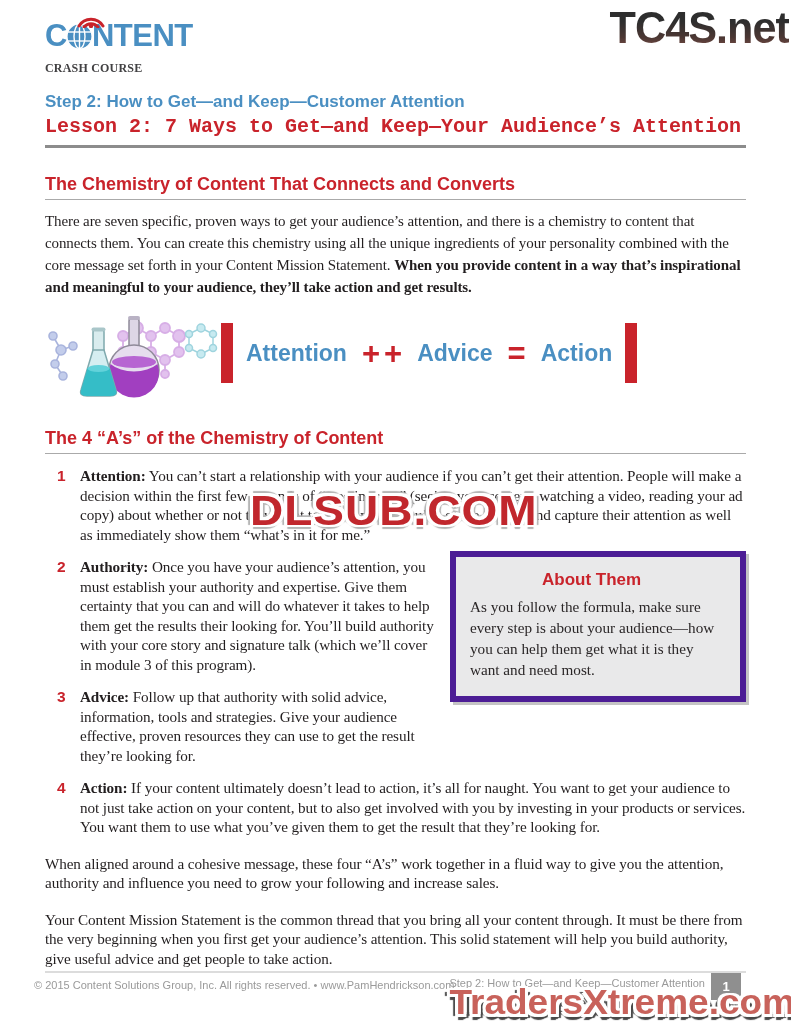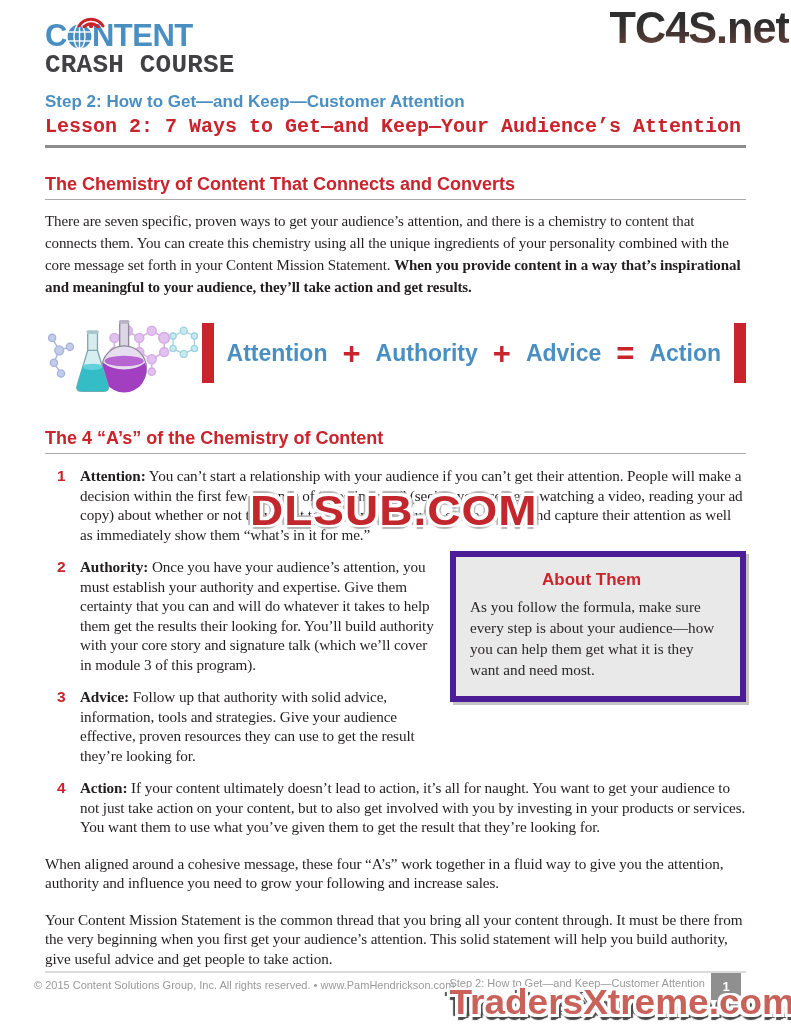--- a/index.html
+++ b/index.html
@@ -15,21 +15,21 @@
     width:791px;height:1024px;
     background:#ffffff;
     overflow:hidden;
     font-family:"Liberation Serif", serif;
     color:var(--ink);
   }
   
   .logo{position:absolute;top:20px;left:45px;line-height:1;}
   .logo-line1{font-family:"Liberation Sans",sans-serif;font-weight:bold;font-size:31px;color:var(--blue);letter-spacing:-0.5px;display:flex;align-items:center;}
   .logo-line1 .globe{margin:2px -1px 0 -1px;}
-  .logo-line2{font-family:Liberation Mono, monospace;font-weight:bold;font-size:26px;color:#414042;letter-spacing:0.2px;margin-top:1px;}
+  .logo-line2{font-family:Liberation Serif, serif;font-weight:bold;font-size:12px;color:#414042;letter-spacing:0.2px;margin-top:11px;}
   .logo-arcs{position:absolute;top:-14px;left:24px;}
   
   .wm-top{
     position:absolute;top:2px;right:2px;
     font-family:"Liberation Sans",sans-serif;font-weight:bold;
     font-size:45px;letter-spacing:-1px;
     background:linear-gradient(180deg,#2e2e2e 38%,#4b3733 68%,#84524a 95%);
     -webkit-background-clip:text;background-clip:text;
     color:transparent;
     transform:scaleX(0.96);transform-origin:right;
@@ -214,21 +214,20 @@
           <path d="M48 44 L36 84 Q34 90 42 90 L65 90 Q73 90 71 84 L59 44 Z" fill="#d5eef1" stroke="#7fa9ad" stroke-width="1.5"></path>
           <path d="M42.5 62 L36 84 Q34 90 42 90 L65 90 Q73 90 71 84 L64.5 62 Z" fill="#35bdc7"></path>
           <ellipse cx="53.5" cy="62.5" rx="11" ry="3.5" fill="#62d2da"></ellipse>
           <rect x="46.5" y="21.5" width="14" height="4" rx="2" fill="#a9c6c9"></rect>
         </g>
       </svg>
       <div class="formula">
         <div class="brk l"></div>
         <span class="f-term">Attention</span>
         <span class="f-op">+</span>
-        <span class="f-term">Authority</span>
         <span class="f-op">+</span>
         <span class="f-term">Advice</span>
         <span class="f-op">=</span>
         <span class="f-term">Action</span>
         <div class="brk r"></div>
       </div>
     </div>
 
     <div class="sec-heading">The 4 “A’s” of the Chemistry of Content</div>
     <div class="rule-thin"></div>

